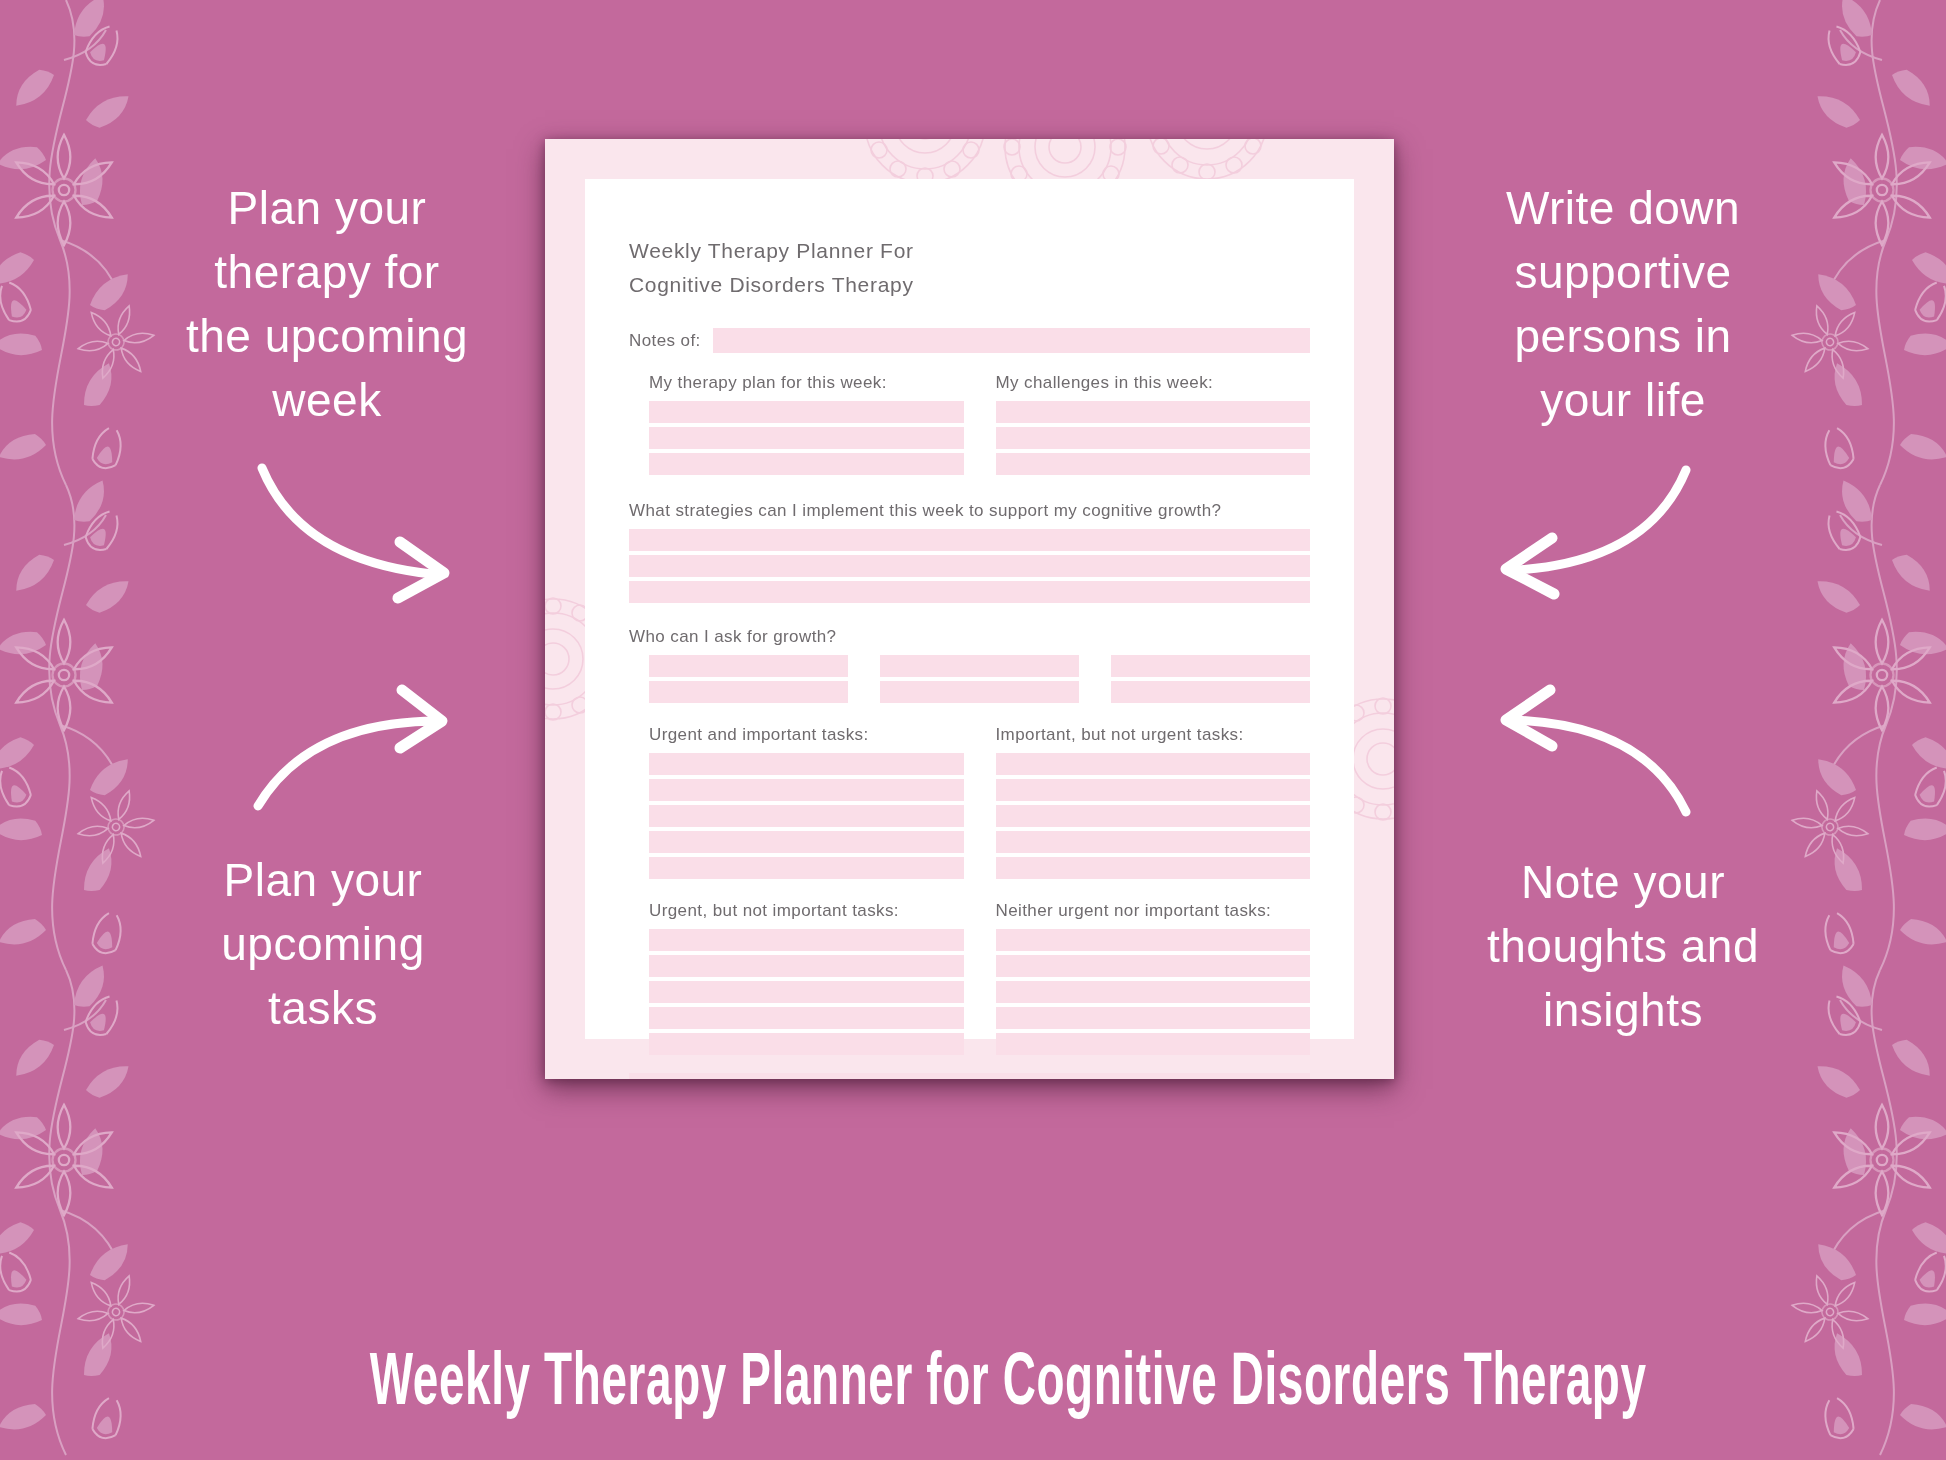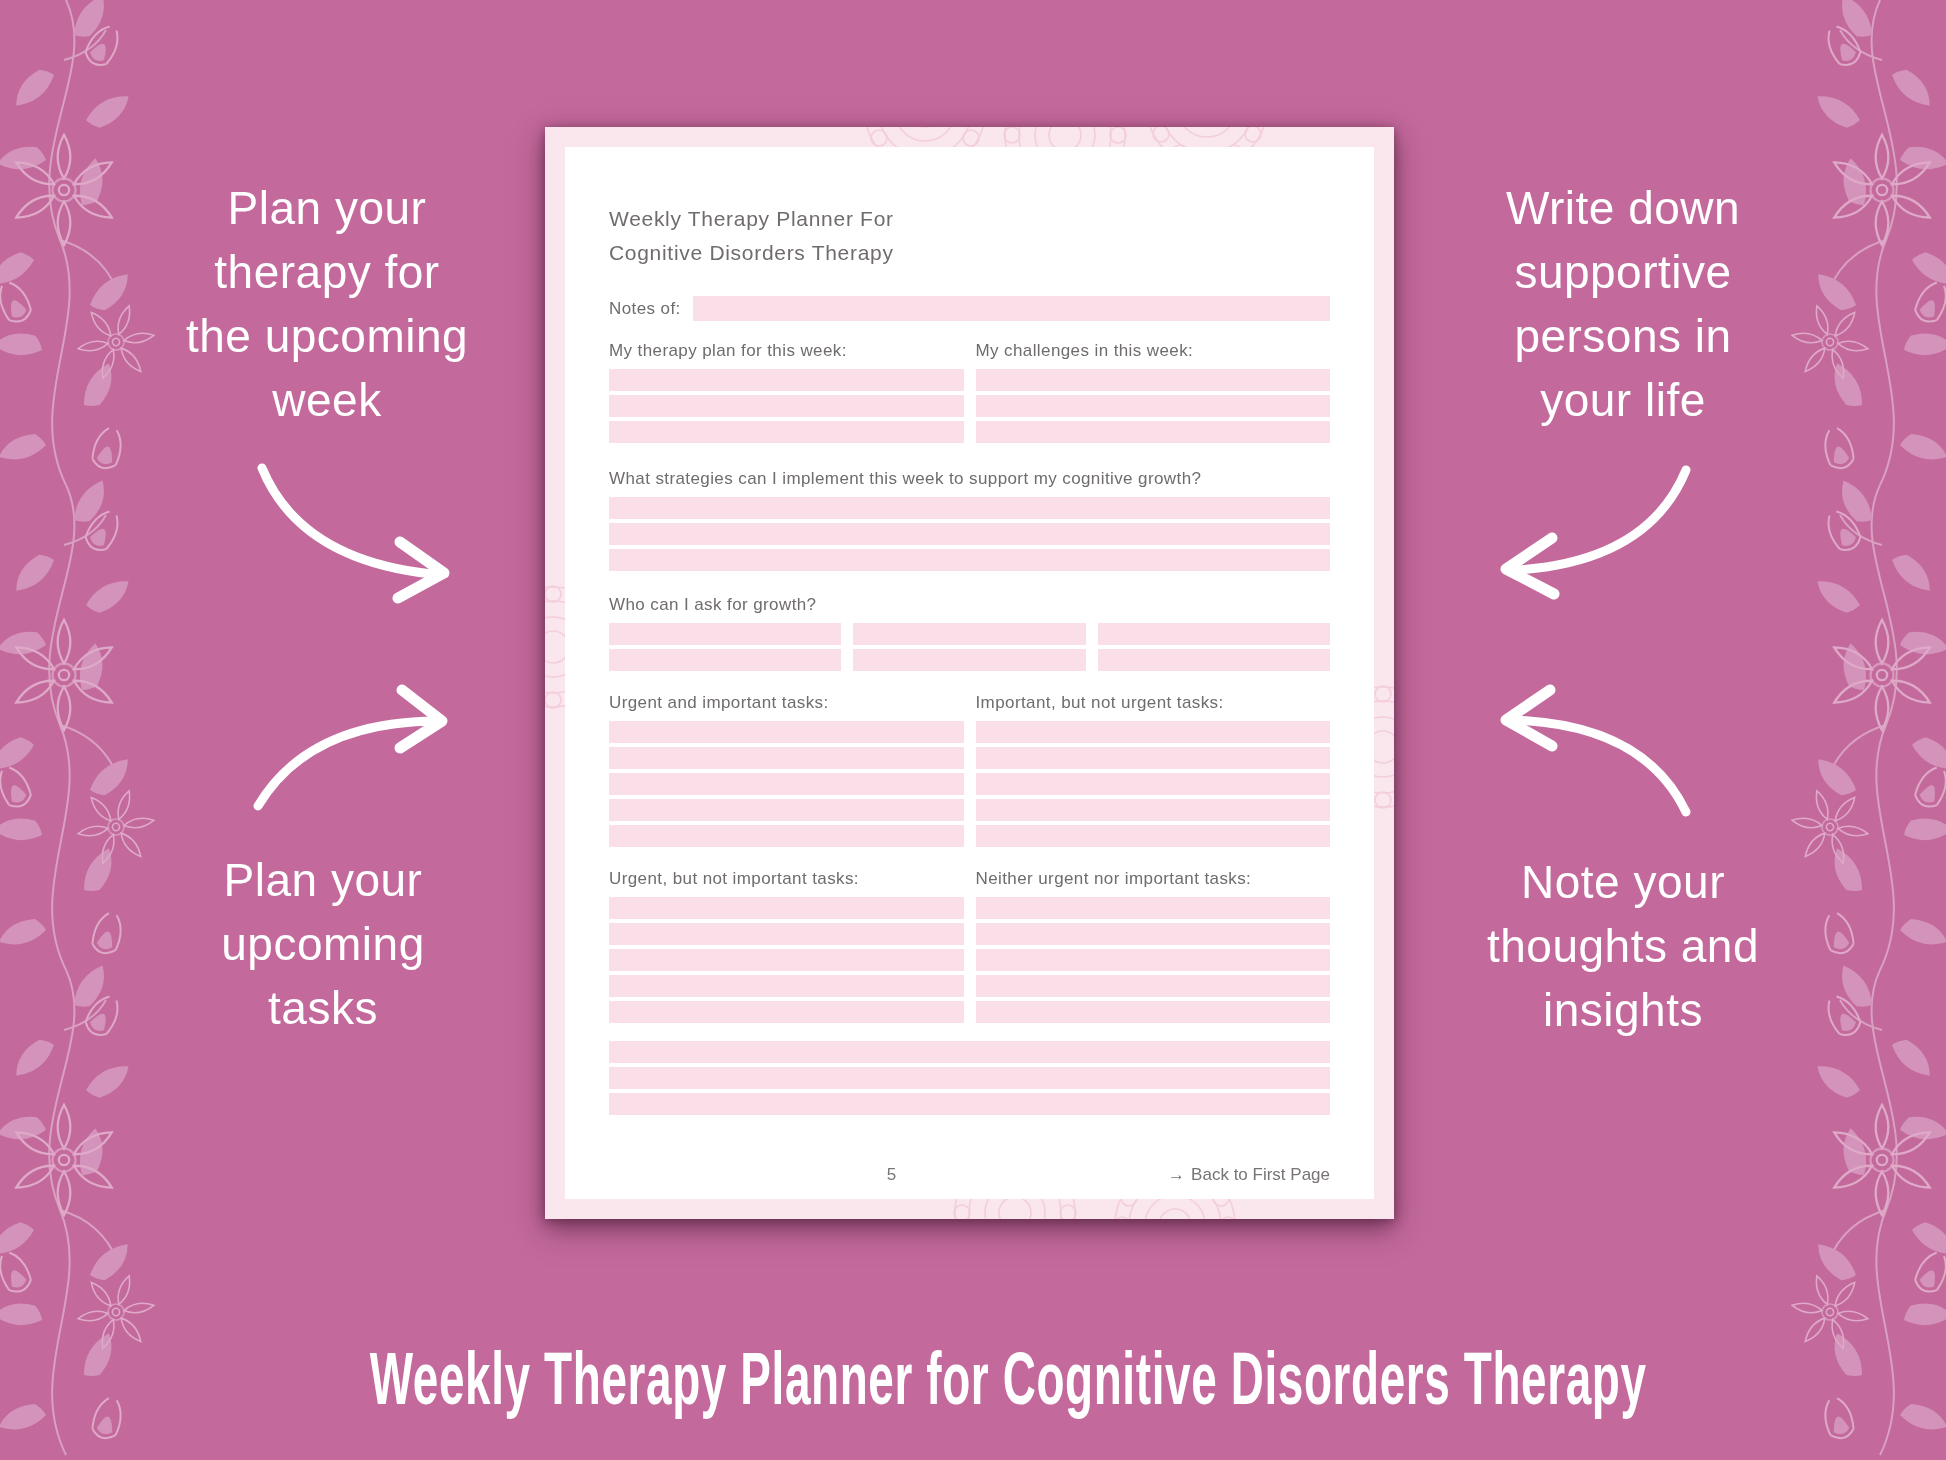--- a/index.html
+++ b/index.html
@@ -15,34 +15,34 @@
   .arrows .curve{stroke-width:9;}
   .arrows .head{stroke-width:11;}
   
   .annotation{position:absolute;width:470px;color:#ffffff;font-size:46px;line-height:64px;
               text-align:center;white-space:pre-line;font-weight:300;letter-spacing:.5px;}
   #ann-tl{left:92px;top:176px;}
   #ann-tr{left:1388px;top:176px;}
   #ann-bl{left:88px;top:848px;}
   #ann-br{left:1388px;top:850px;}
   
-  .planner{position:absolute;left:545px;top:127px;width:849px;height:1092px;background:#fae6ed;
-           padding:20px;box-sizing:border-box;overflow:hidden;
+  .planner{position:absolute;left:545px;top:139px;width:849px;height:940px;background:#fae6ed;
+           padding:40px;box-sizing:border-box;overflow:hidden;
            box-shadow:0 10px 26px rgba(72,26,53,.62), 0 2px 10px rgba(72,26,53,.5);}
   .mandalas{position:absolute;left:0;top:0;width:849px;height:1092px;}
   .page{position:relative;width:100%;height:100%;background:#ffffff;box-sizing:border-box;
         padding:55px 44px 0 44px;display:flex;flex-direction:column;}
   .doc-title{font-size:21px;color:#6f6b6e;letter-spacing:.7px;line-height:34px;margin-bottom:26px;}
   .week-row{display:flex;align-items:center;margin-bottom:18px;}
   .week-row .lbl{margin-bottom:0;margin-right:12px;white-space:nowrap;}
   .week-bar{flex:1;height:25px;background:#fadee8;}
   .lbl{font-size:17px;color:#6f6b6e;letter-spacing:.4px;line-height:24px;margin-bottom:6px;}
   .bar{height:22px;background:#fadee8;margin-bottom:4px;}
   .cols{display:flex;gap:12px;}
-  .col{flex:1;min-width:0;}
+  .col{flex:1;min-width:0;margin-left:20px;}
   .mb20{margin-bottom:20px;} .mb18{margin-bottom:18px;} .mb16{margin-bottom:16px;} .mb14{margin-bottom:14px;}
   .footer{margin-top:auto;display:grid;grid-template-columns:1fr auto 1fr;align-items:center;
           padding-bottom:14px;font-size:17px;color:#777377;}
   .page-num{transform:translateX(-78px);}
   .back-link{justify-self:end;display:flex;align-items:center;gap:6px;cursor:pointer;}
   
   .caption{position:absolute;left:0;right:0;top:1336px;text-align:center;color:#ffffff;
            font-weight:bold;font-size:74px;letter-spacing:1px;transform:scaleX(.62);white-space:nowrap;}
 </style>
 </head>

